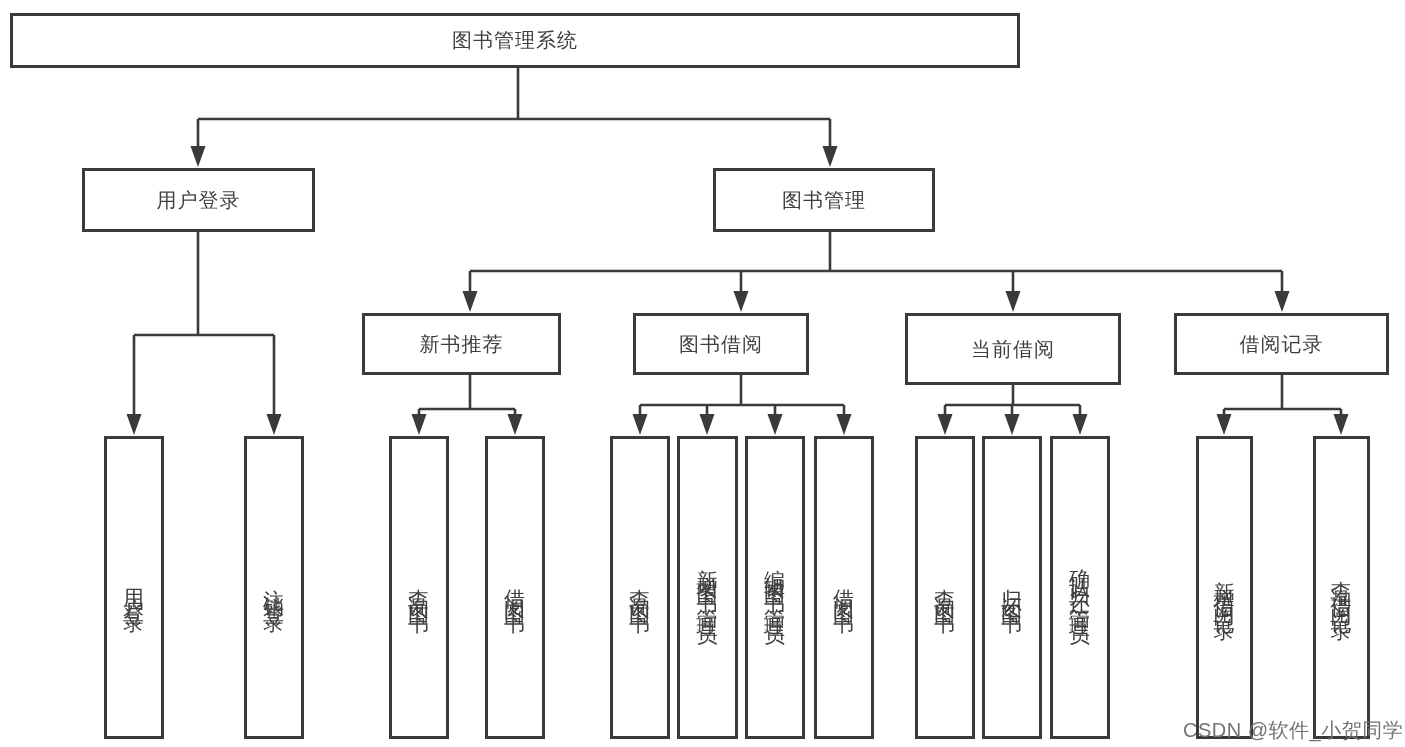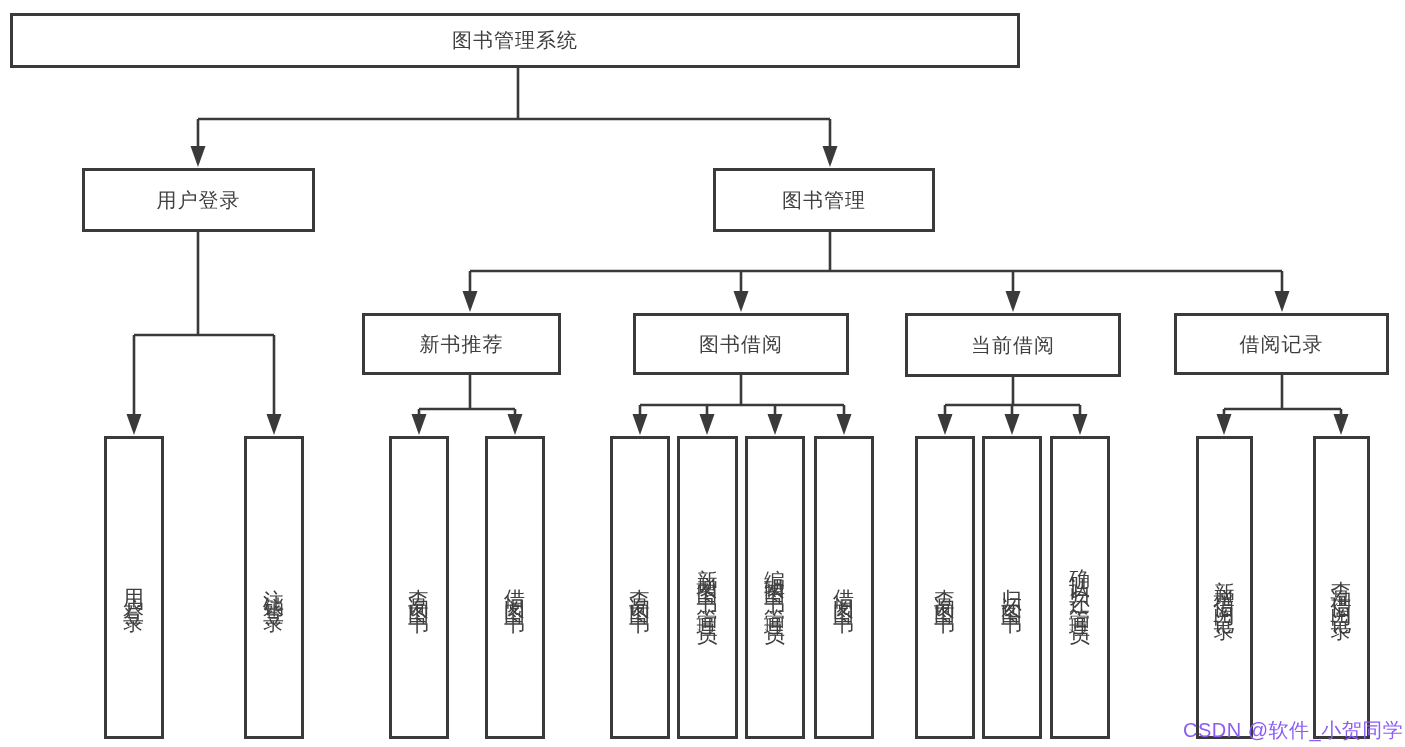--- a/index.html
+++ b/index.html
@@ -42,21 +42,21 @@
     font-size: 21px;
     letter-spacing: 8px;
     line-height: 1.1;
     white-space: nowrap;
   }
   .watermark {
     position: absolute;
     left: 1183px;
     top: 717px;
     font-size: 20px;
-    color: #8b5cf6;
+    color: #737373;
     letter-spacing: 0.5px;
     white-space: nowrap;
     z-index: 5;
   }
 </style>
 </head>
 <body>
 
 <div class="canvas">
 
@@ -110,24 +110,24 @@
   <div class="box hbox" style="left:82px;top:168px;width:233px;height:64px">
     <span>用户登录</span>
   </div>
   <div class="box hbox" style="left:713px;top:168px;width:222px;height:64px">
     <span>图书管理</span>
   </div>
 
   <div class="box hbox" style="left:362px;top:313px;width:199px;height:62px">
     <span>新书推荐</span>
   </div>
-  <div class="box hbox" style="left:633px;top:313px;width:216px;height:62px">
+  <div class="box hbox" style="left:633px;top:313px;width:176px;height:62px">
     <span>图书借阅</span>
   </div>
-  <div class="box hbox" style="left:905px;top:313px;width:216px;height:64px">
+  <div class="box hbox" style="left:905px;top:313px;width:216px;height:72px">
     <span>当前借阅</span>
   </div>
   <div class="box hbox" style="left:1174px;top:313px;width:215px;height:62px">
     <span>借阅记录</span>
   </div>
 
   <div class="box vbox" style="left:104px;top:436px;width:60px;height:303px">
     <span>用户登录</span>
   </div>
   <div class="box vbox" style="left:244px;top:436px;width:60px;height:303px">

